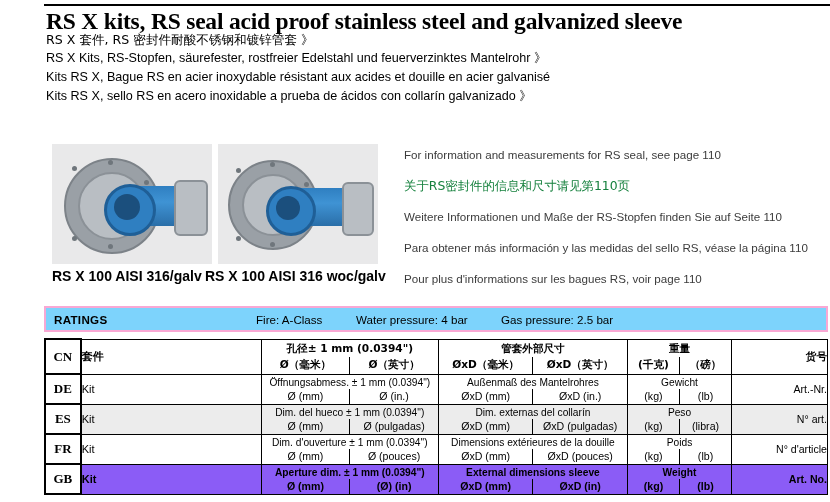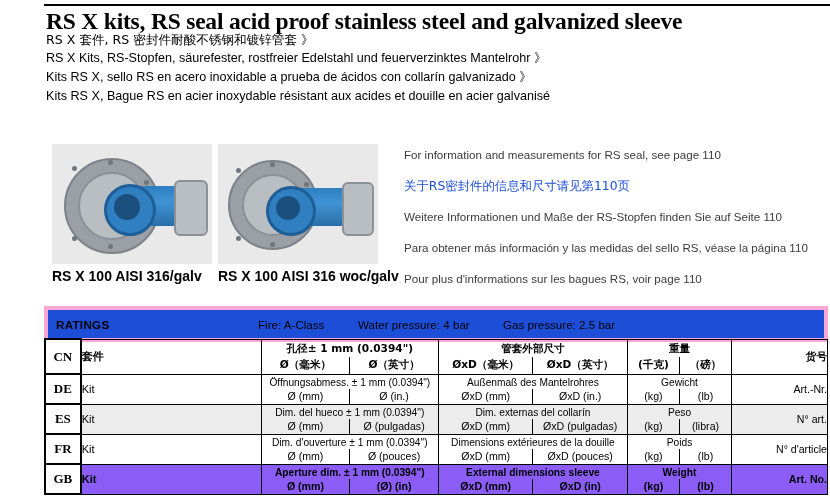--- a/index.html
+++ b/index.html
@@ -58,21 +58,21 @@
   }
   .photo-1 { left: 52px; top: 144px; width: 160px; height: 120px; }
   .photo-2 { left: 218px; top: 144px; width: 160px; height: 120px; }
   .photo-cap {
     position: absolute;
     font-size: 14px;
     font-weight: bold;
     white-space: nowrap;
   }
   .cap-1 { left: 52px; top: 268px; }
-  .cap-2 { left: 218px; top: 268px; }
+  .cap-2 { left: 205px; top: 268px; }
 
   
   .p-bg { position:absolute; inset:0; overflow:hidden; }
   .flange {
     position: absolute;
     border-radius: 50%;
     background: #9aa0a6;
     border: 2px solid #7c8288;
   }
   .sleeve {
@@ -114,32 +114,32 @@
   .info-line {
     font-size: 11.6px;
     line-height: 14px;
     margin-bottom: 17px;
     white-space: nowrap;
     color: #3b3b3b;
   }
   .info-line.cn {
     font-family: "DejaVu Sans", sans-serif;
     font-size: 12.4px;
-    color: #1d4ed8;
+    color: #15803d;
   }
 
   
   .ratings {
     position: absolute;
     left: 44px;
     top: 306px;
     width: 784px;
-    height: 36px;
-    background: #1d4ed8;
-    border: 4px solid #f9a8d4;
+    height: 26px;
+    background: #7dd3fc;
+    border: 2px solid #f9a8d4;
     box-sizing: border-box;
   }
   .ratings-inner {
     position: absolute;
     left: 0; top: 0; right: 0; bottom: 0;
     display: flex;
     align-items: center;
     padding-left: 8px;
     font-size: 11.6px;
   }
@@ -204,22 +204,22 @@
 
 <div class="page">
 
   <div class="rule-top"></div>
 
   <div class="title">RS X kits, RS seal acid proof stainless steel and galvanized sleeve</div>
 
   <div class="subtitles">
     <div class="subtitle cjk">RS X 套件, RS 密封件耐酸不锈钢和镀锌管套 》</div>
     <div class="subtitle">RS X Kits, RS-Stopfen, säurefester, rostfreier Edelstahl und feuerverzinktes Mantelrohr 》</div>
+    <div class="subtitle">Kits RS X, Bague RS en acier inoxydable résistant aux acides et douille en acier galvanisé</div>
     <div class="subtitle">Kits RS X, sello RS en acero inoxidable a prueba de ácidos con collarín galvanizado 》</div>
-    <div class="subtitle">Kits RS X, Bague RS en acier inoxydable résistant aux acides et douille en acier galvanisé</div>
   </div>
 
   <div class="photo photo-1">
     <div class="p-bg">
       <div class="flange" style="left:12px; top:14px; width:92px; height:92px;"></div>
       <div class="metal-ring" style="left:26px; top:28px; width:64px; height:64px;"></div>
       <div class="sleeve" style="left:70px; top:42px; width:74px; height:40px;"></div>
       <div class="ring-blue" style="left:52px; top:40px; width:46px; height:46px;"></div>
       <div class="ring-dark" style="left:62px; top:50px; width:26px; height:26px;"></div>
       <div class="metal-ring" style="left:122px; top:36px; width:30px; height:52px; border-radius:6px;"></div>

